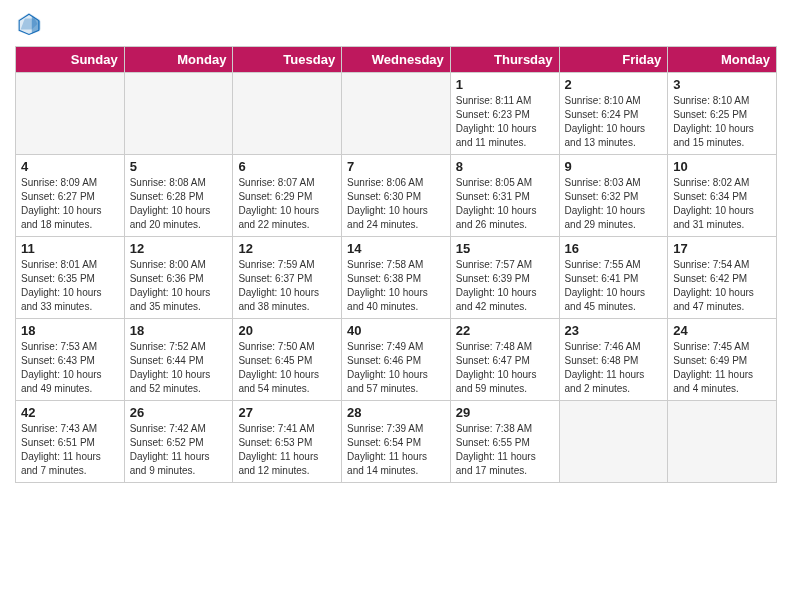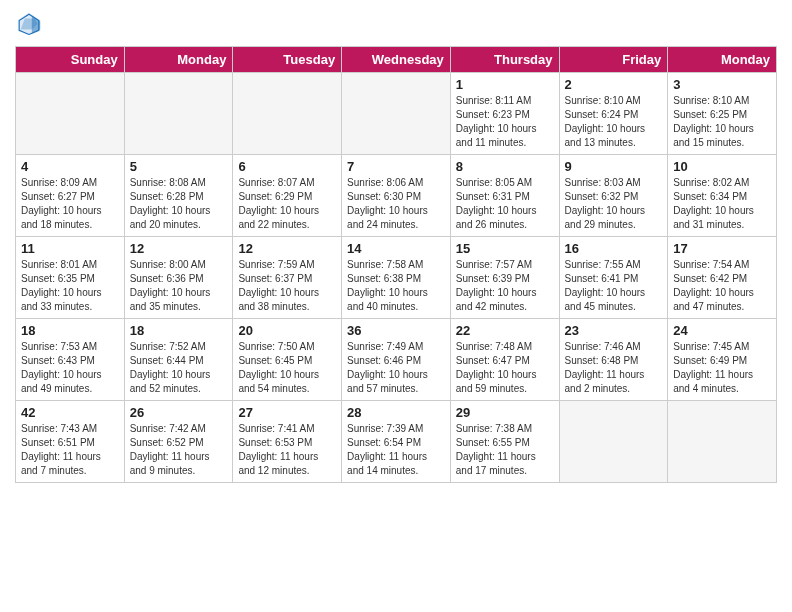--- a/index.html
+++ b/index.html
@@ -217,21 +217,21 @@
           </td>
           <td>
             <span class="day-number">18</span>
             <div class="day-info">Sunrise: 7:52 AM<br>Sunset: 6:44 PM<br>Daylight: 10 hours and 52 minutes.</div>
           </td>
           <td>
             <span class="day-number">20</span>
             <div class="day-info">Sunrise: 7:50 AM<br>Sunset: 6:45 PM<br>Daylight: 10 hours and 54 minutes.</div>
           </td>
           <td>
-            <span class="day-number">36</span>
+            <span class="day-number">40</span>
             <div class="day-info">Sunrise: 7:49 AM<br>Sunset: 6:46 PM<br>Daylight: 10 hours and 57 minutes.</div>
           </td>
           <td>
             <span class="day-number">22</span>
             <div class="day-info">Sunrise: 7:48 AM<br>Sunset: 6:47 PM<br>Daylight: 10 hours and 59 minutes.</div>
           </td>
           <td>
             <span class="day-number">23</span>
             <div class="day-info">Sunrise: 7:46 AM<br>Sunset: 6:48 PM<br>Daylight: 11 hours and 2 minutes.</div>
           </td>

